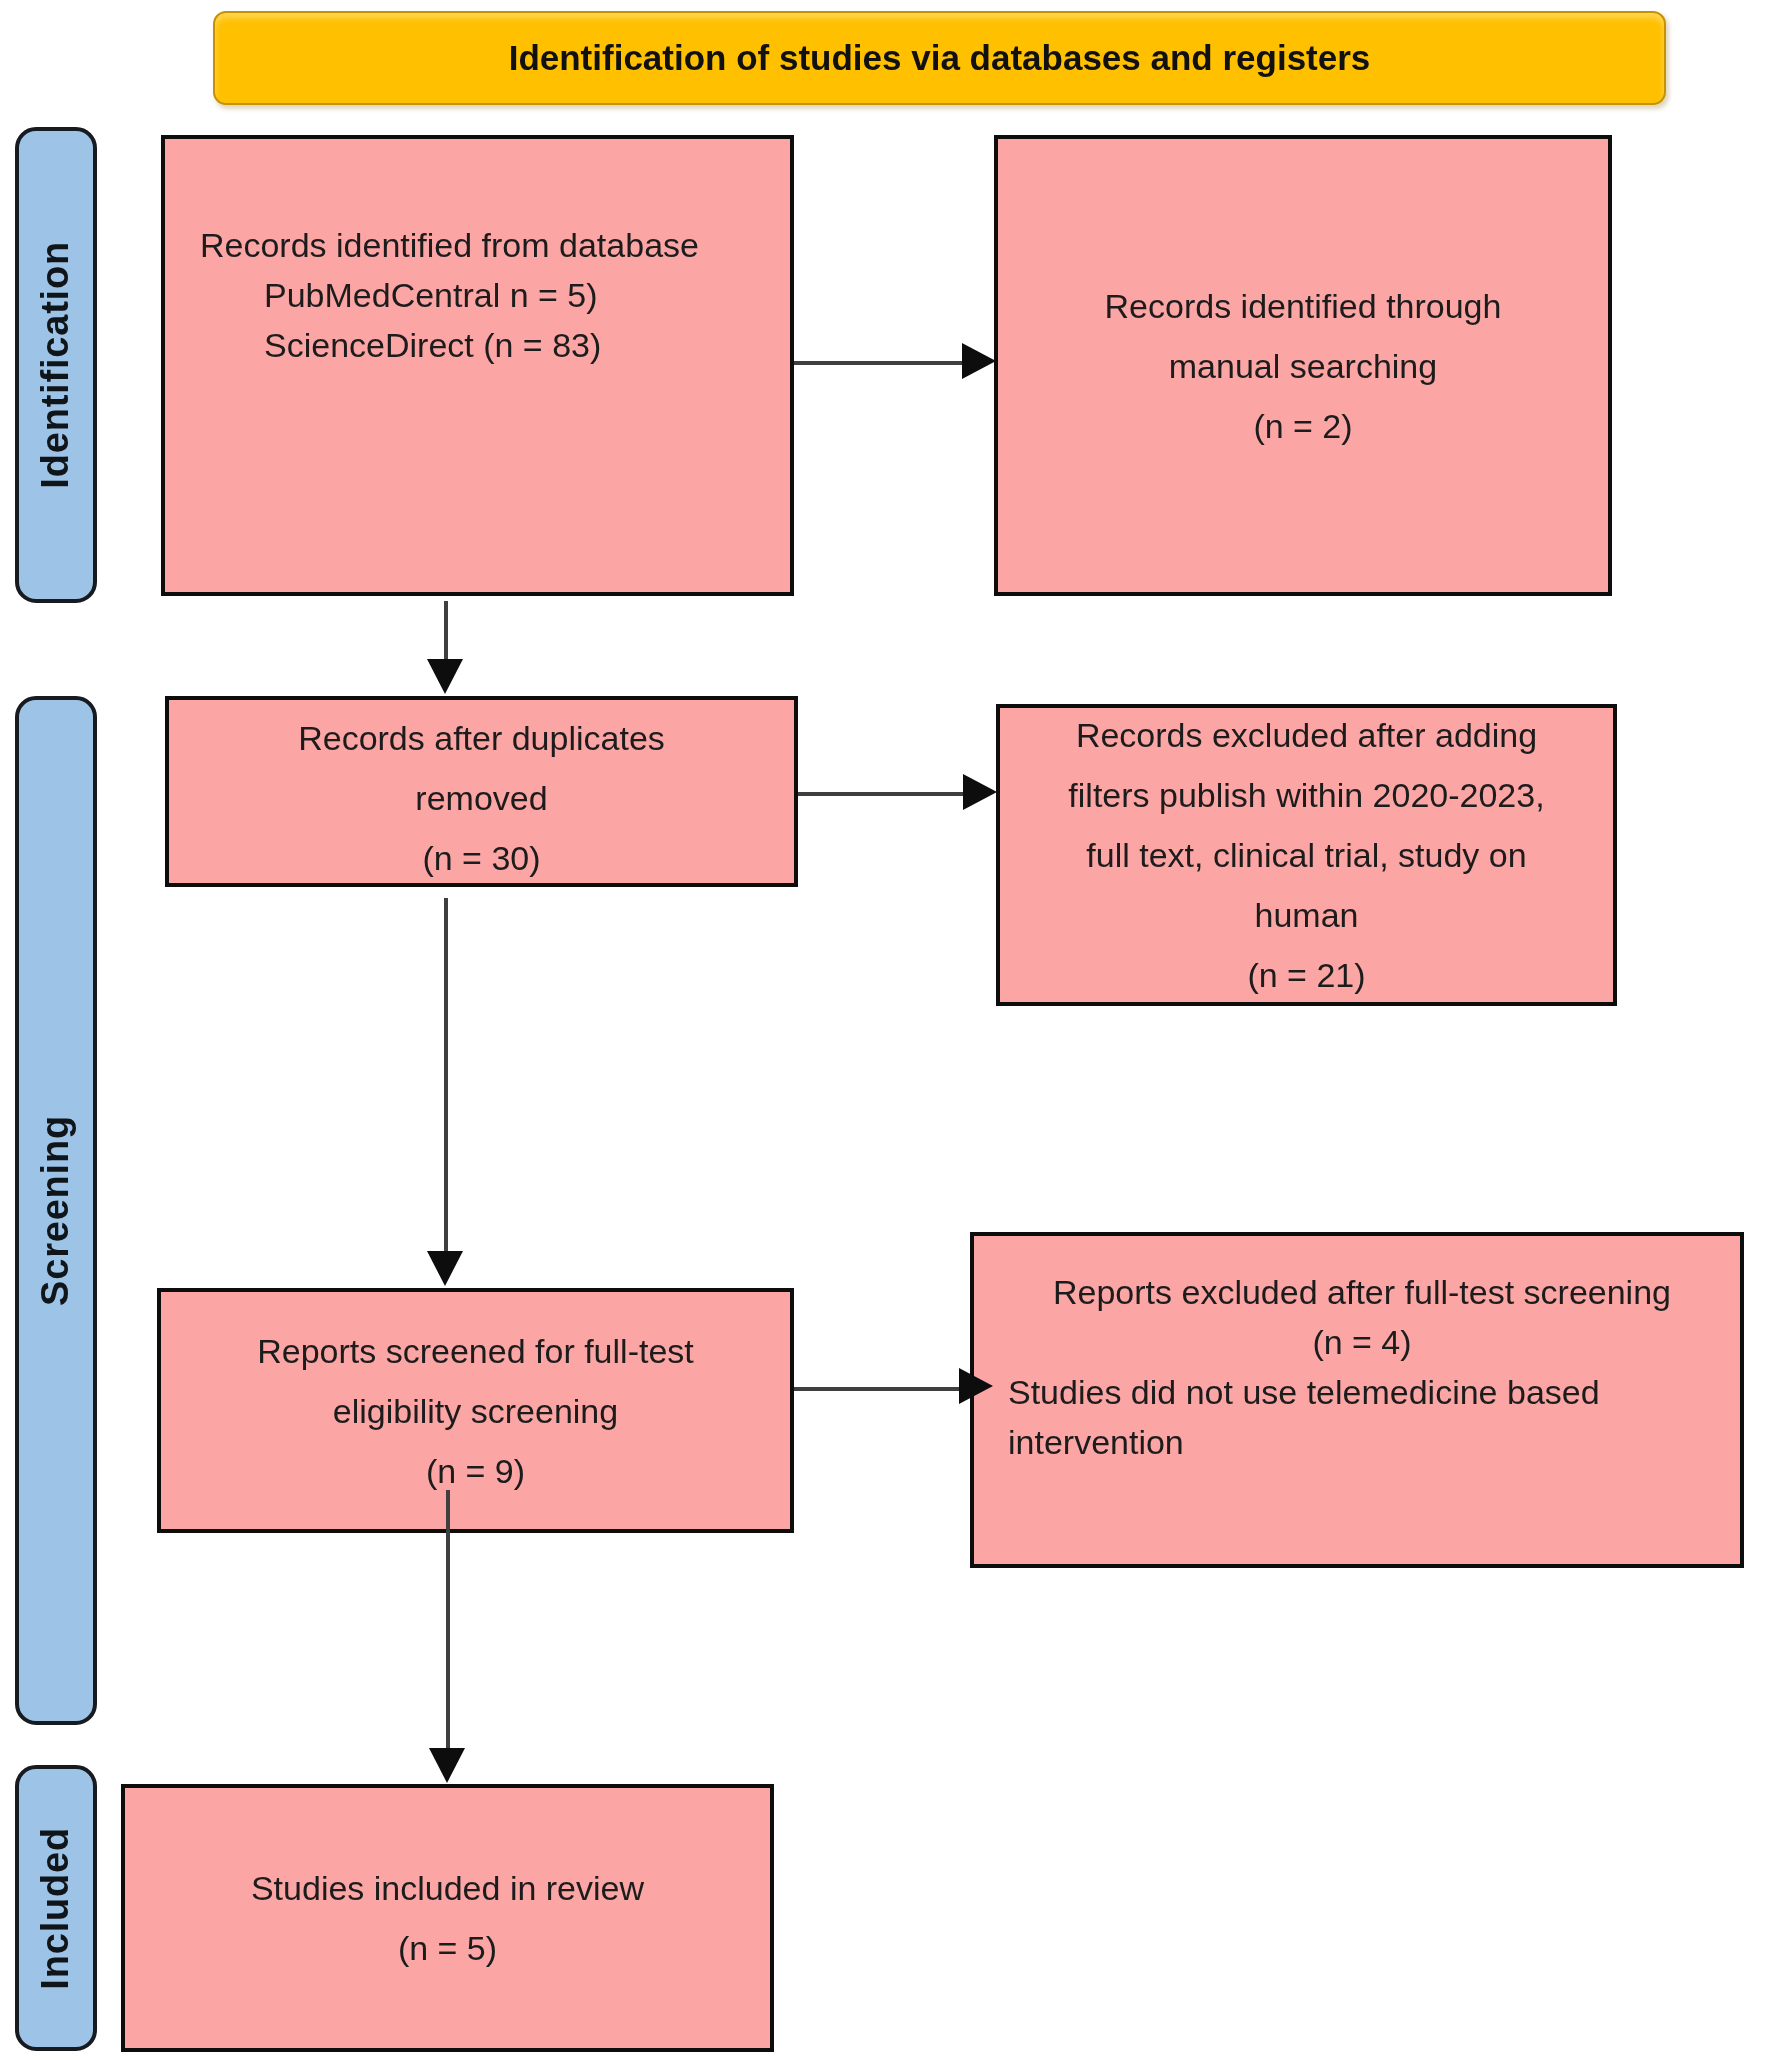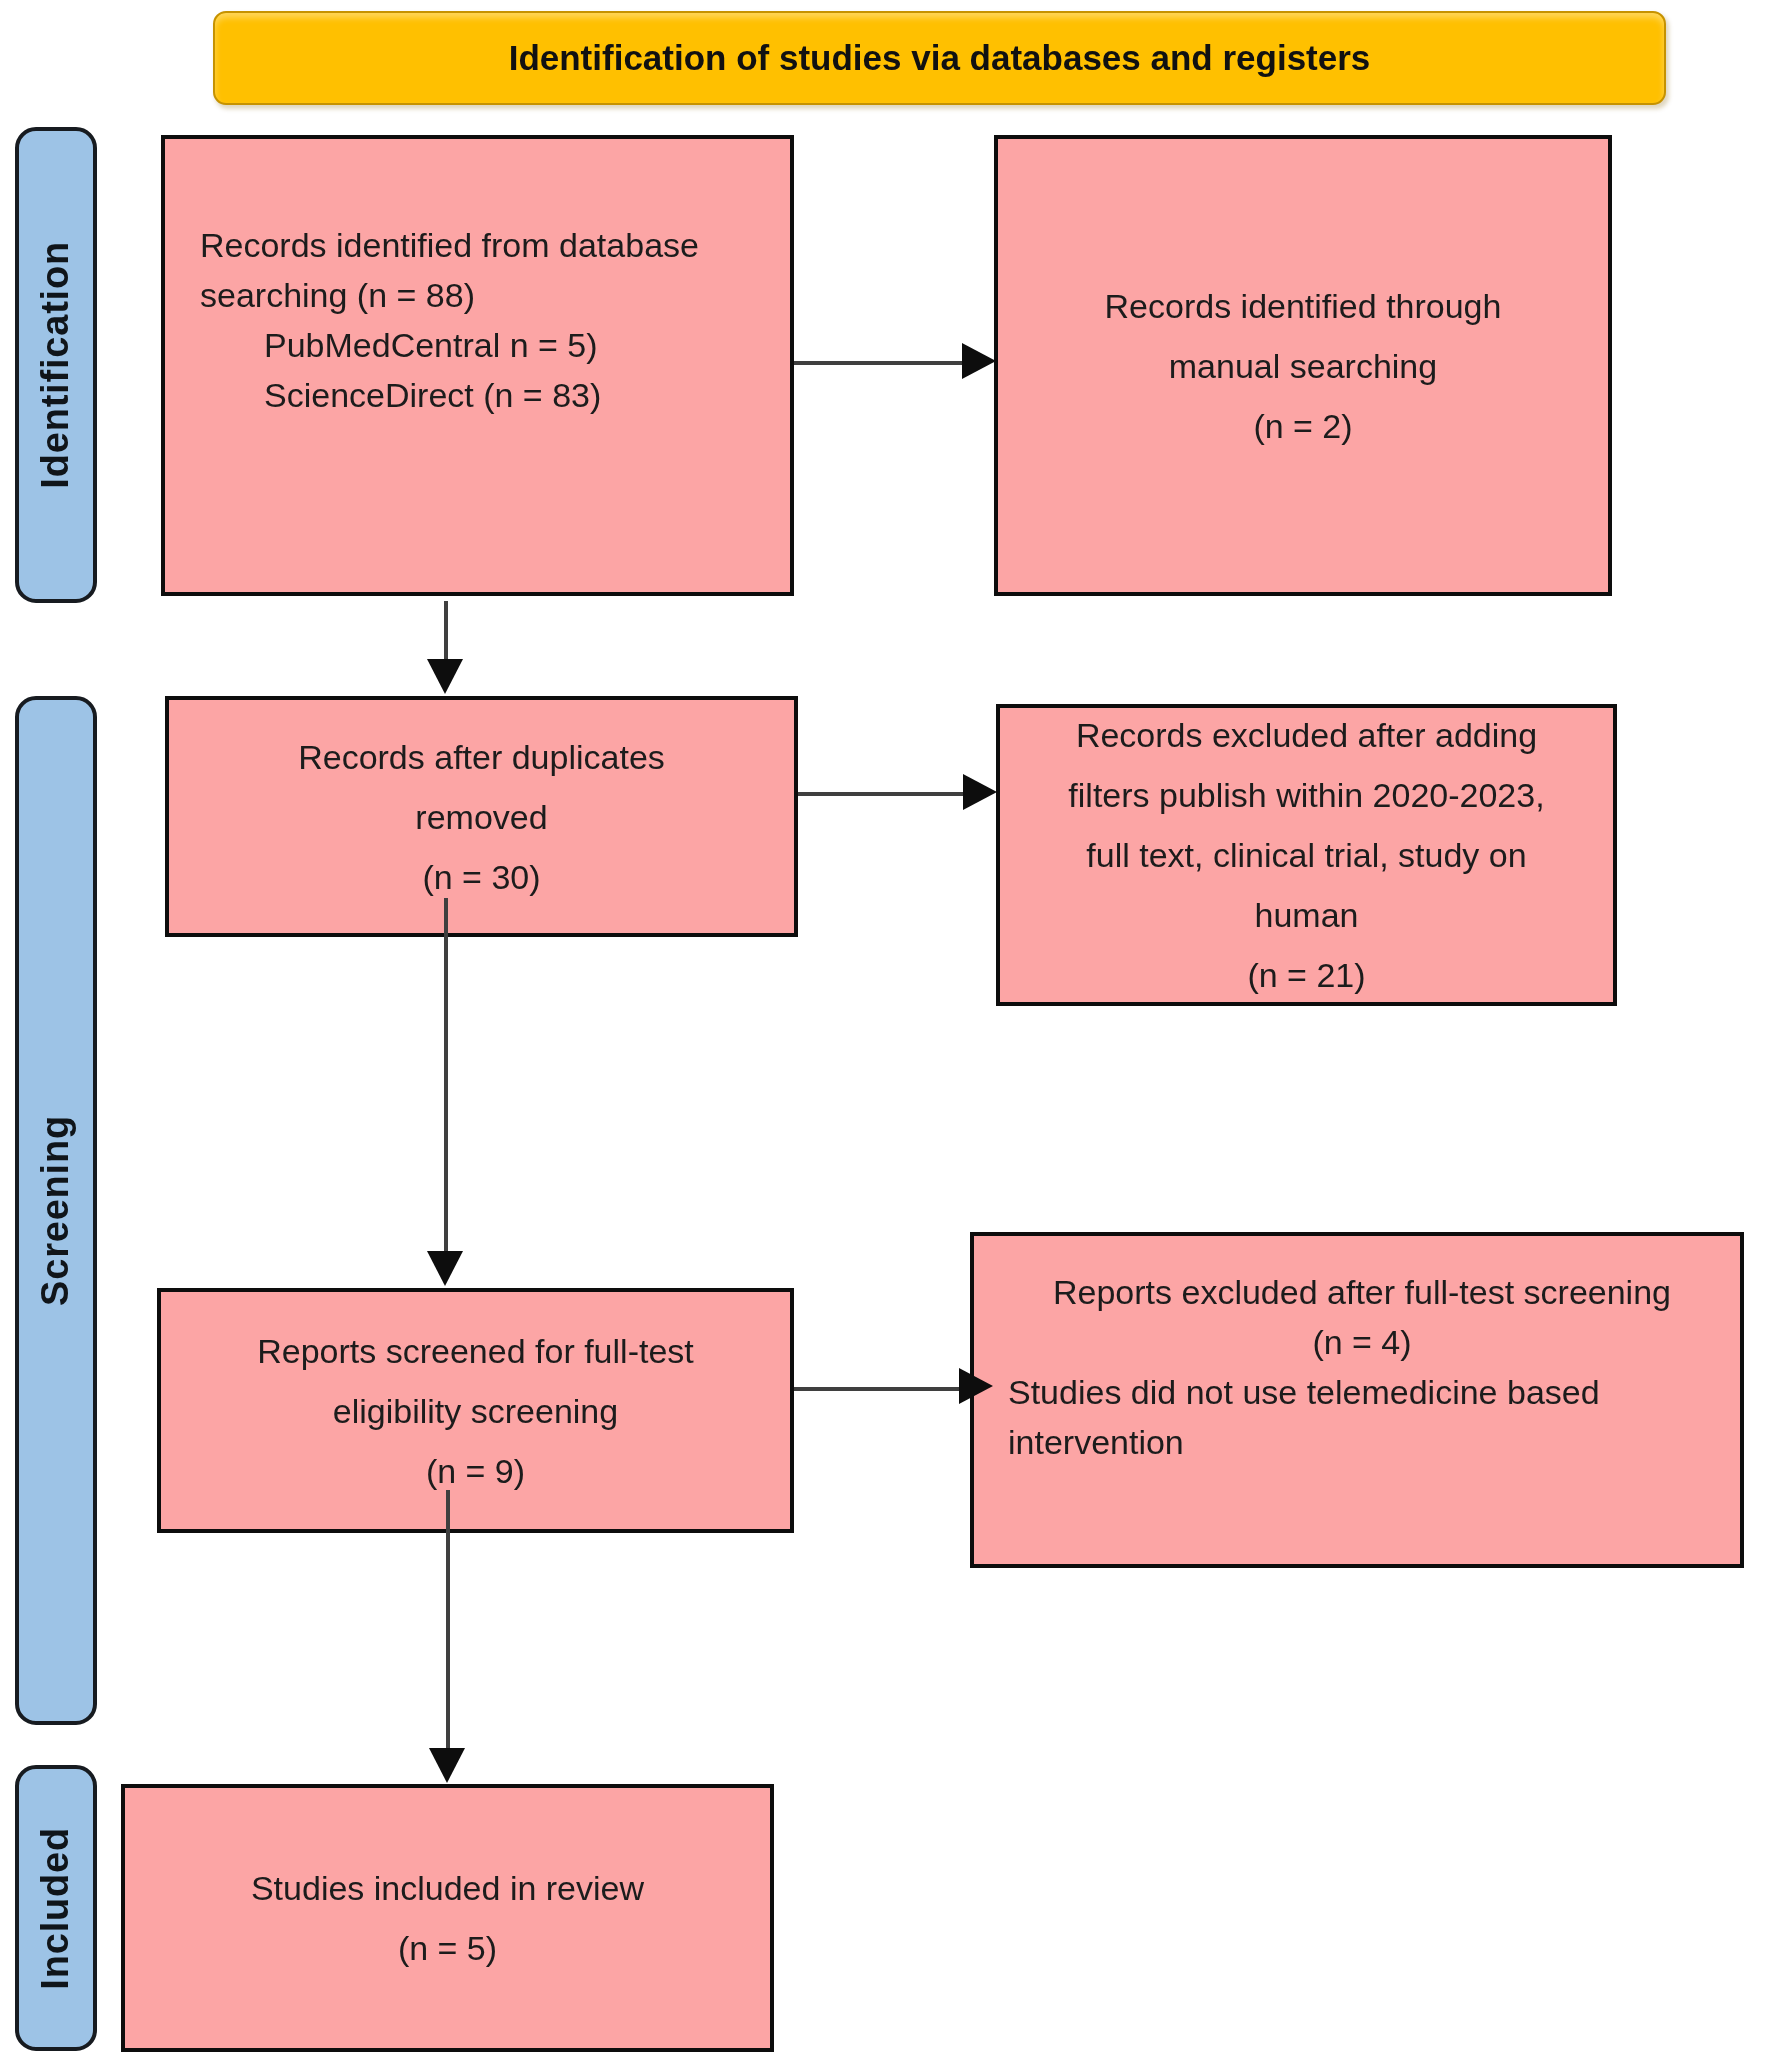--- a/index.html
+++ b/index.html
@@ -49,21 +49,21 @@
     position:absolute;box-sizing:border-box;
     background:#fca5a5;border:4.8px solid #0d0d0d;
     font-size:34px;line-height:50px;color:#1c1c1c;
   }
   .box .line{min-height:50px;}
   .box-center{display:flex;flex-direction:column;align-items:center;justify-content:center;text-align:center;gap:10px;}
 
   .box-db{left:161px;top:135px;width:633px;height:461px;padding:81px 22.6px 0 35px;text-align:left;}
   .box-db .indent{padding-left:64px;}
   .box-manual{left:994px;top:135px;width:618px;height:461px;}
-  .box-dup{left:165px;top:696px;width:633px;height:241px;}
+  .box-dup{left:165px;top:696px;width:633px;height:191px;justify-content:flex-end;}
   .box-filters{left:996px;top:704px;width:621px;height:302px;}
   .box-screened{left:157px;top:1288px;width:637px;height:245px;}
   .box-excl{left:970px;top:1232px;width:774px;height:336px;padding:31px 24px 0 34px;text-align:left;}
   .box-excl .centered{text-align:center;}
   .box-included{left:121px;top:1784px;width:653px;height:268px;}
 
   
   .aline-h{position:absolute;height:4px;background:#3f3f3f;}
   .aline-v{position:absolute;width:4px;background:#3f3f3f;}
   .ahead-r{position:absolute;width:0;height:0;
@@ -100,21 +100,20 @@
   </div>
   <div class="stage stage-screening">
     <span class="vlabel">Screening</span>
   </div>
   <div class="stage stage-included">
     <span class="vlabel">Included</span>
   </div>
 
   <div class="box box-db">
     <div class="line">Records identified from database</div>
-    <div class="line">searching (n = 88)</div>
     <div class="line indent">PubMedCentral n = 5)</div>
     <div class="line indent">ScienceDirect (n = 83)</div>
   </div>
 
   <div class="box box-center box-manual">
     <div class="line">Records identified through</div>
     <div class="line">manual searching</div>
     <div class="line">(n = 2)</div>
   </div>
 

